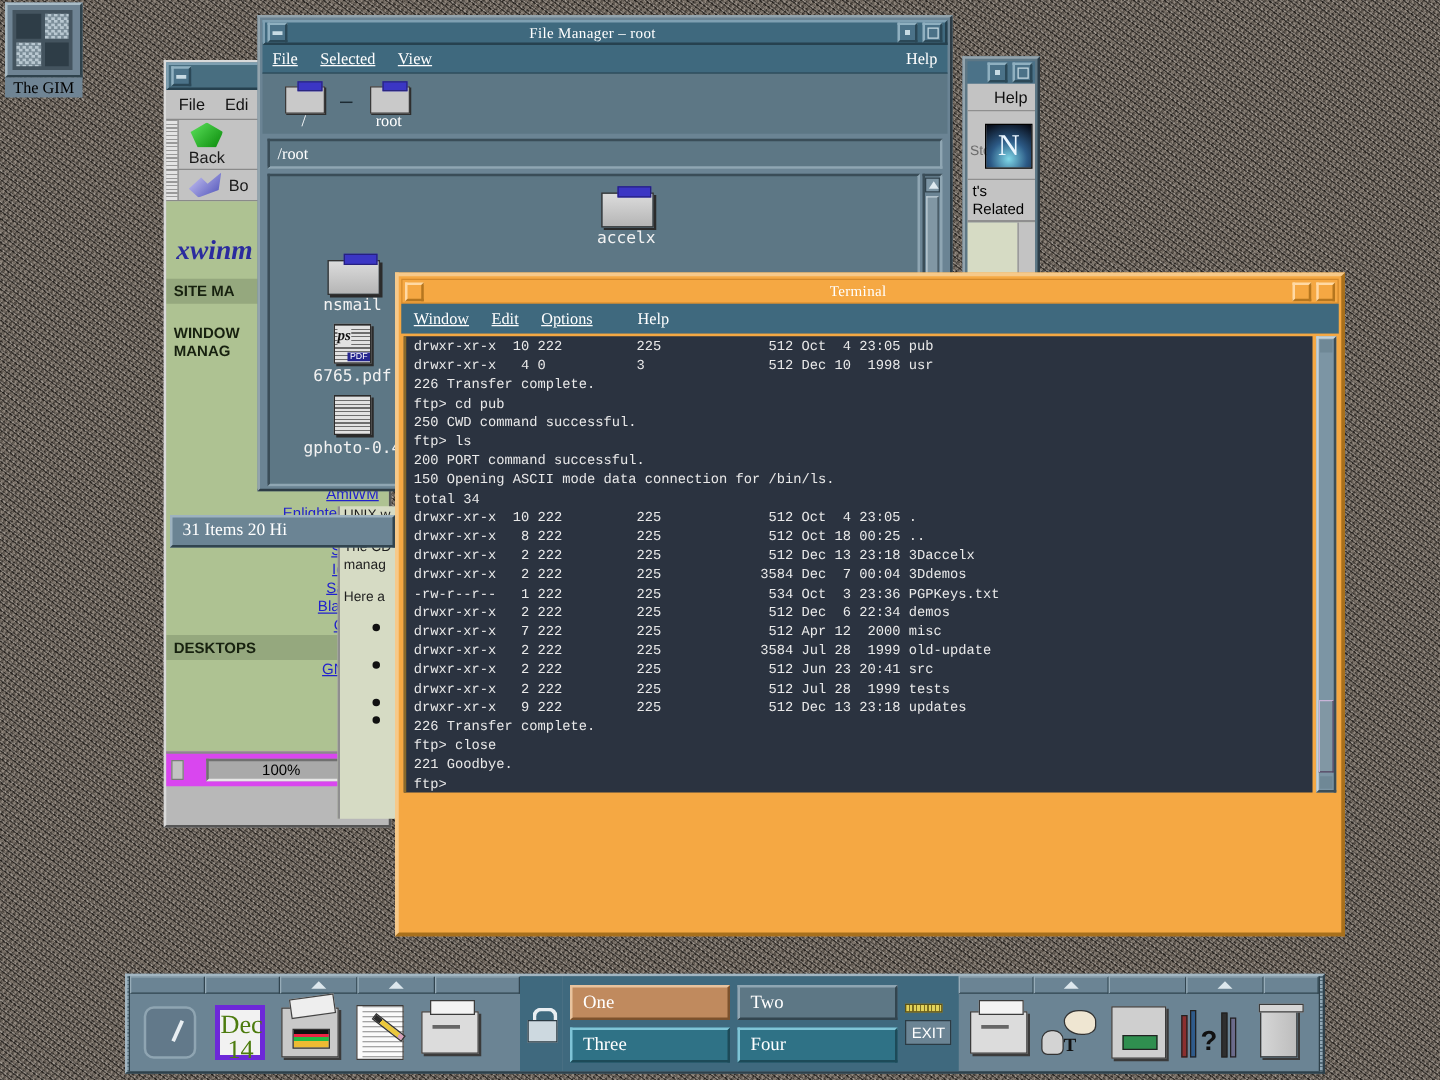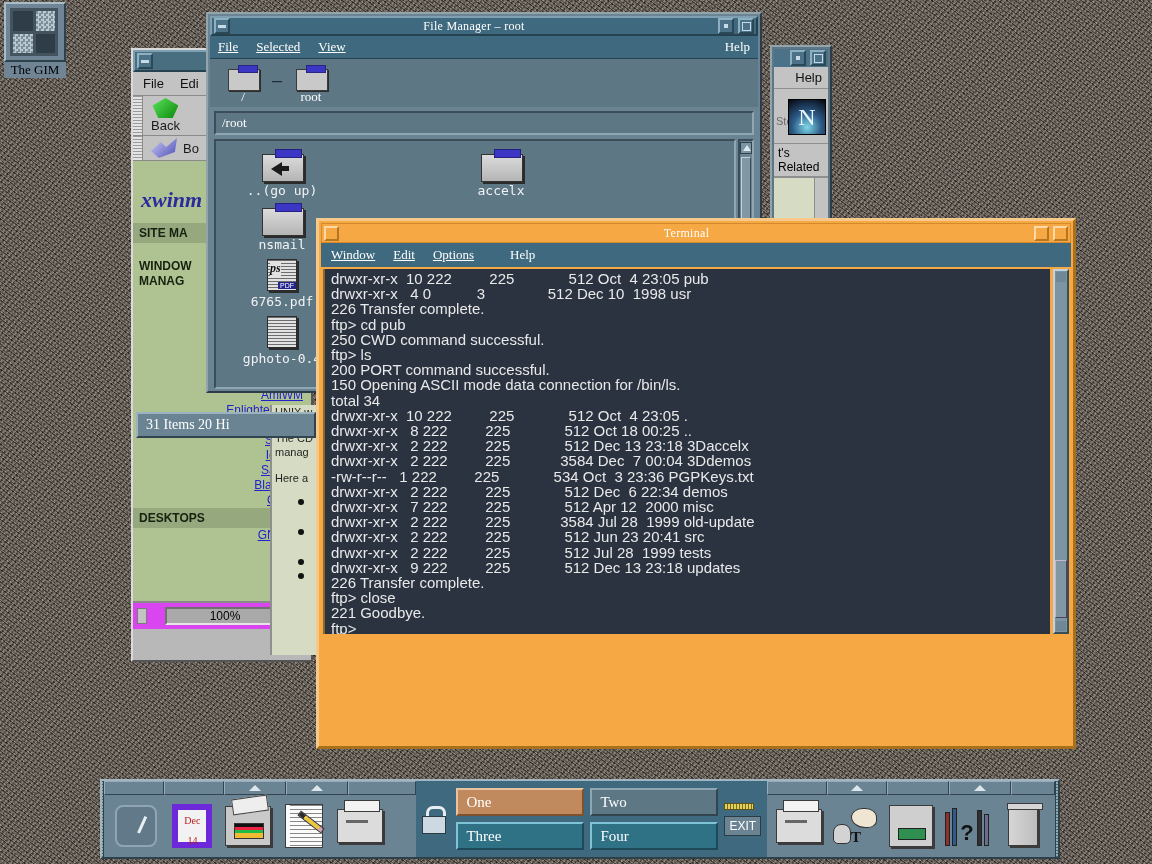--- a/index.html
+++ b/index.html
@@ -180,21 +180,21 @@
   #term-title { height:20px; background:#f5a843; display:flex; align-items:center;
      border:1px solid #d4892b; }
   #term-title .title-text { color:#ffffff; font-family:"Liberation Serif", serif; font-size:12px;}
   .tb-btn-o { width:15px; height:15px; margin:0 2px; background:#f5a843;
      border:2px solid; border-color:#ffd9a4 #b5761f #b5761f #ffd9a4; }
   #term-menu { display:flex; gap:18px; background:#3f697e; color:#fff; padding:4px 10px;
      font-family:"Liberation Serif", serif; font-size:13px; }
   #term-area { display:flex; height:369px; background:#f5a843; padding:2px; }
   #term-text {
     flex:1; background:#2b3340; color:#e9e9e9;
-    font-family:Liberation Sans, sans-serif; font-size:15px; line-height:15.2px;
+    font-family:Liberation Mono, monospace; font-size:11px; line-height:15.2px;
     padding:2px 0 0 6px; white-space:pre; overflow:hidden;
     border-left:2px solid #8a6a2a;
   }
   #term-scroll { width:16px; background:#7c95a4; margin-left:3px;
      border:2px solid; border-color:#c3d2da #3b4d57 #3b4d57 #c3d2da; position:relative; }
   #term-scroll .sc-thumb2 { position:absolute; left:0; right:0; bottom:14px; height:58px; background:#8197a4;
      border:1px solid; border-color:#c9b4d8 #51405e #51405e #c9b4d8; }
   #term-scroll .tarr { position:absolute; left:1px; width:10px; height:10px; background:#6f8896; }
   
   #term-bottom { height:10px; background:#f5a843; }
@@ -209,22 +209,22 @@
   .tb-tab { border:1px solid; border-color:#97acb8 #31444f #31444f #97acb8; background:#6b8494;
      display:flex; align-items:center; justify-content:center; }
   .tb-tab .caret { width:0;height:0;border-left:6px solid transparent;border-right:6px solid transparent;
      border-bottom:6px solid #dce7ed; }
   .tb-icons { display:flex; align-items:center; gap:0; padding:2px 4px; flex:1; }
   .tb-ico { width:56px; height:54px; display:flex; align-items:center; justify-content:center; }
 
   
   .ic-clock { width:42px;height:42px;border:2px solid #8fa5b2;border-radius:8px; position:relative; background:#62798a;}
   .ic-clock:after{content:"";position:absolute;left:20px;top:8px;width:3px;height:18px;background:#e8eef2;transform:rotate(24deg);transform-origin:bottom;}
-  .ic-cal { width:40px;height:44px;background:#f2f2f2;border:6px solid #6d28d9; color:#b91c1c;
-     font-family:"Liberation Serif",serif; font-size:10px; text-align:center; line-height:20px; padding-top:1px;}
+  .ic-cal { width:40px;height:44px;background:#f2f2f2;border:4px solid #6d28d9; color:#4d7c0f;
+     font-family:"Liberation Serif",serif; font-size:21px; text-align:center; line-height:20px; padding-top:1px;}
   .ic-drawer{width:46px;height:40px;background:#c9c9c9;border:1px solid #3b3b3b;position:relative;box-shadow:2px 2px 0 #3b3b3b;}
   .ic-drawer:before{content:"";position:absolute;left:6px;top:-10px;width:34px;height:14px;background:#eee;border:1px solid #444;transform:rotate(-8deg);}
   .ic-drawer:after{content:"";position:absolute;left:8px;top:16px;width:28px;height:14px;
      background:linear-gradient(#111 0 3px,#e24 3px 6px,#2b4 6px 9px,#eb3 9px 14px);border:1px solid #333;}
   .ic-paper{width:38px;height:44px;background:#fbfbfb;border:1px solid #3b3b3b;position:relative;
      background-image:repeating-linear-gradient(#888 0 1px,#fbfbfb 1px 4px);background-size:100% 4px;background-repeat:repeat-y;background-position:4px 4px;}
   .ic-pencil{position:absolute;left:10px;top:14px;width:30px;height:6px;background:linear-gradient(90deg,#2b2b2b 0 6px,#ebc83c 6px 24px,#d8a0b8 24px 30px);transform:rotate(38deg);border:1px solid #333;}
   .ic-printer{width:46px;height:34px;background:#dcdcdc;border:1px solid #3b3b3b;position:relative;box-shadow:2px 2px 0 #3b3b3b;}
   .ic-printer:before{content:"";position:absolute;left:6px;top:-10px;width:34px;height:10px;background:#f3f3f3;border:1px solid #3b3b3b;}
   .ic-printer:after{content:"";position:absolute;left:8px;top:10px;width:22px;height:3px;background:#666;}
@@ -409,27 +409,20 @@
       </div>
       <div class="dash">–</div>
       <div class="pathitem">
         <div class="fldr folder-ico"></div>
         <div>root</div>
       </div>
     </div>
     <div id="fm-location">/root</div>
     <div id="fm-body">
       <div id="fm-icons">
-        <div class="fi" style="left:6px; top:8px;">
-          <div class="bigfolder">
-            <span class="goup-arrow"></span>
-              <span class="goup-arrow2"></span>
-          </div>
-          <div class="lbl">..(go up)</div>
-        </div>
         <div class="fi" style="left:225px; top:8px;">
           <div class="bigfolder"></div>
           <div class="lbl">accelx</div>
         </div>
         <div class="fi" style="left:6px; top:62px;">
           <div class="bigfolder"></div>
           <div class="lbl">nsmail</div>
         </div>
         <div class="fi" style="left:6px; top:118px;">
           <div class="docico">

